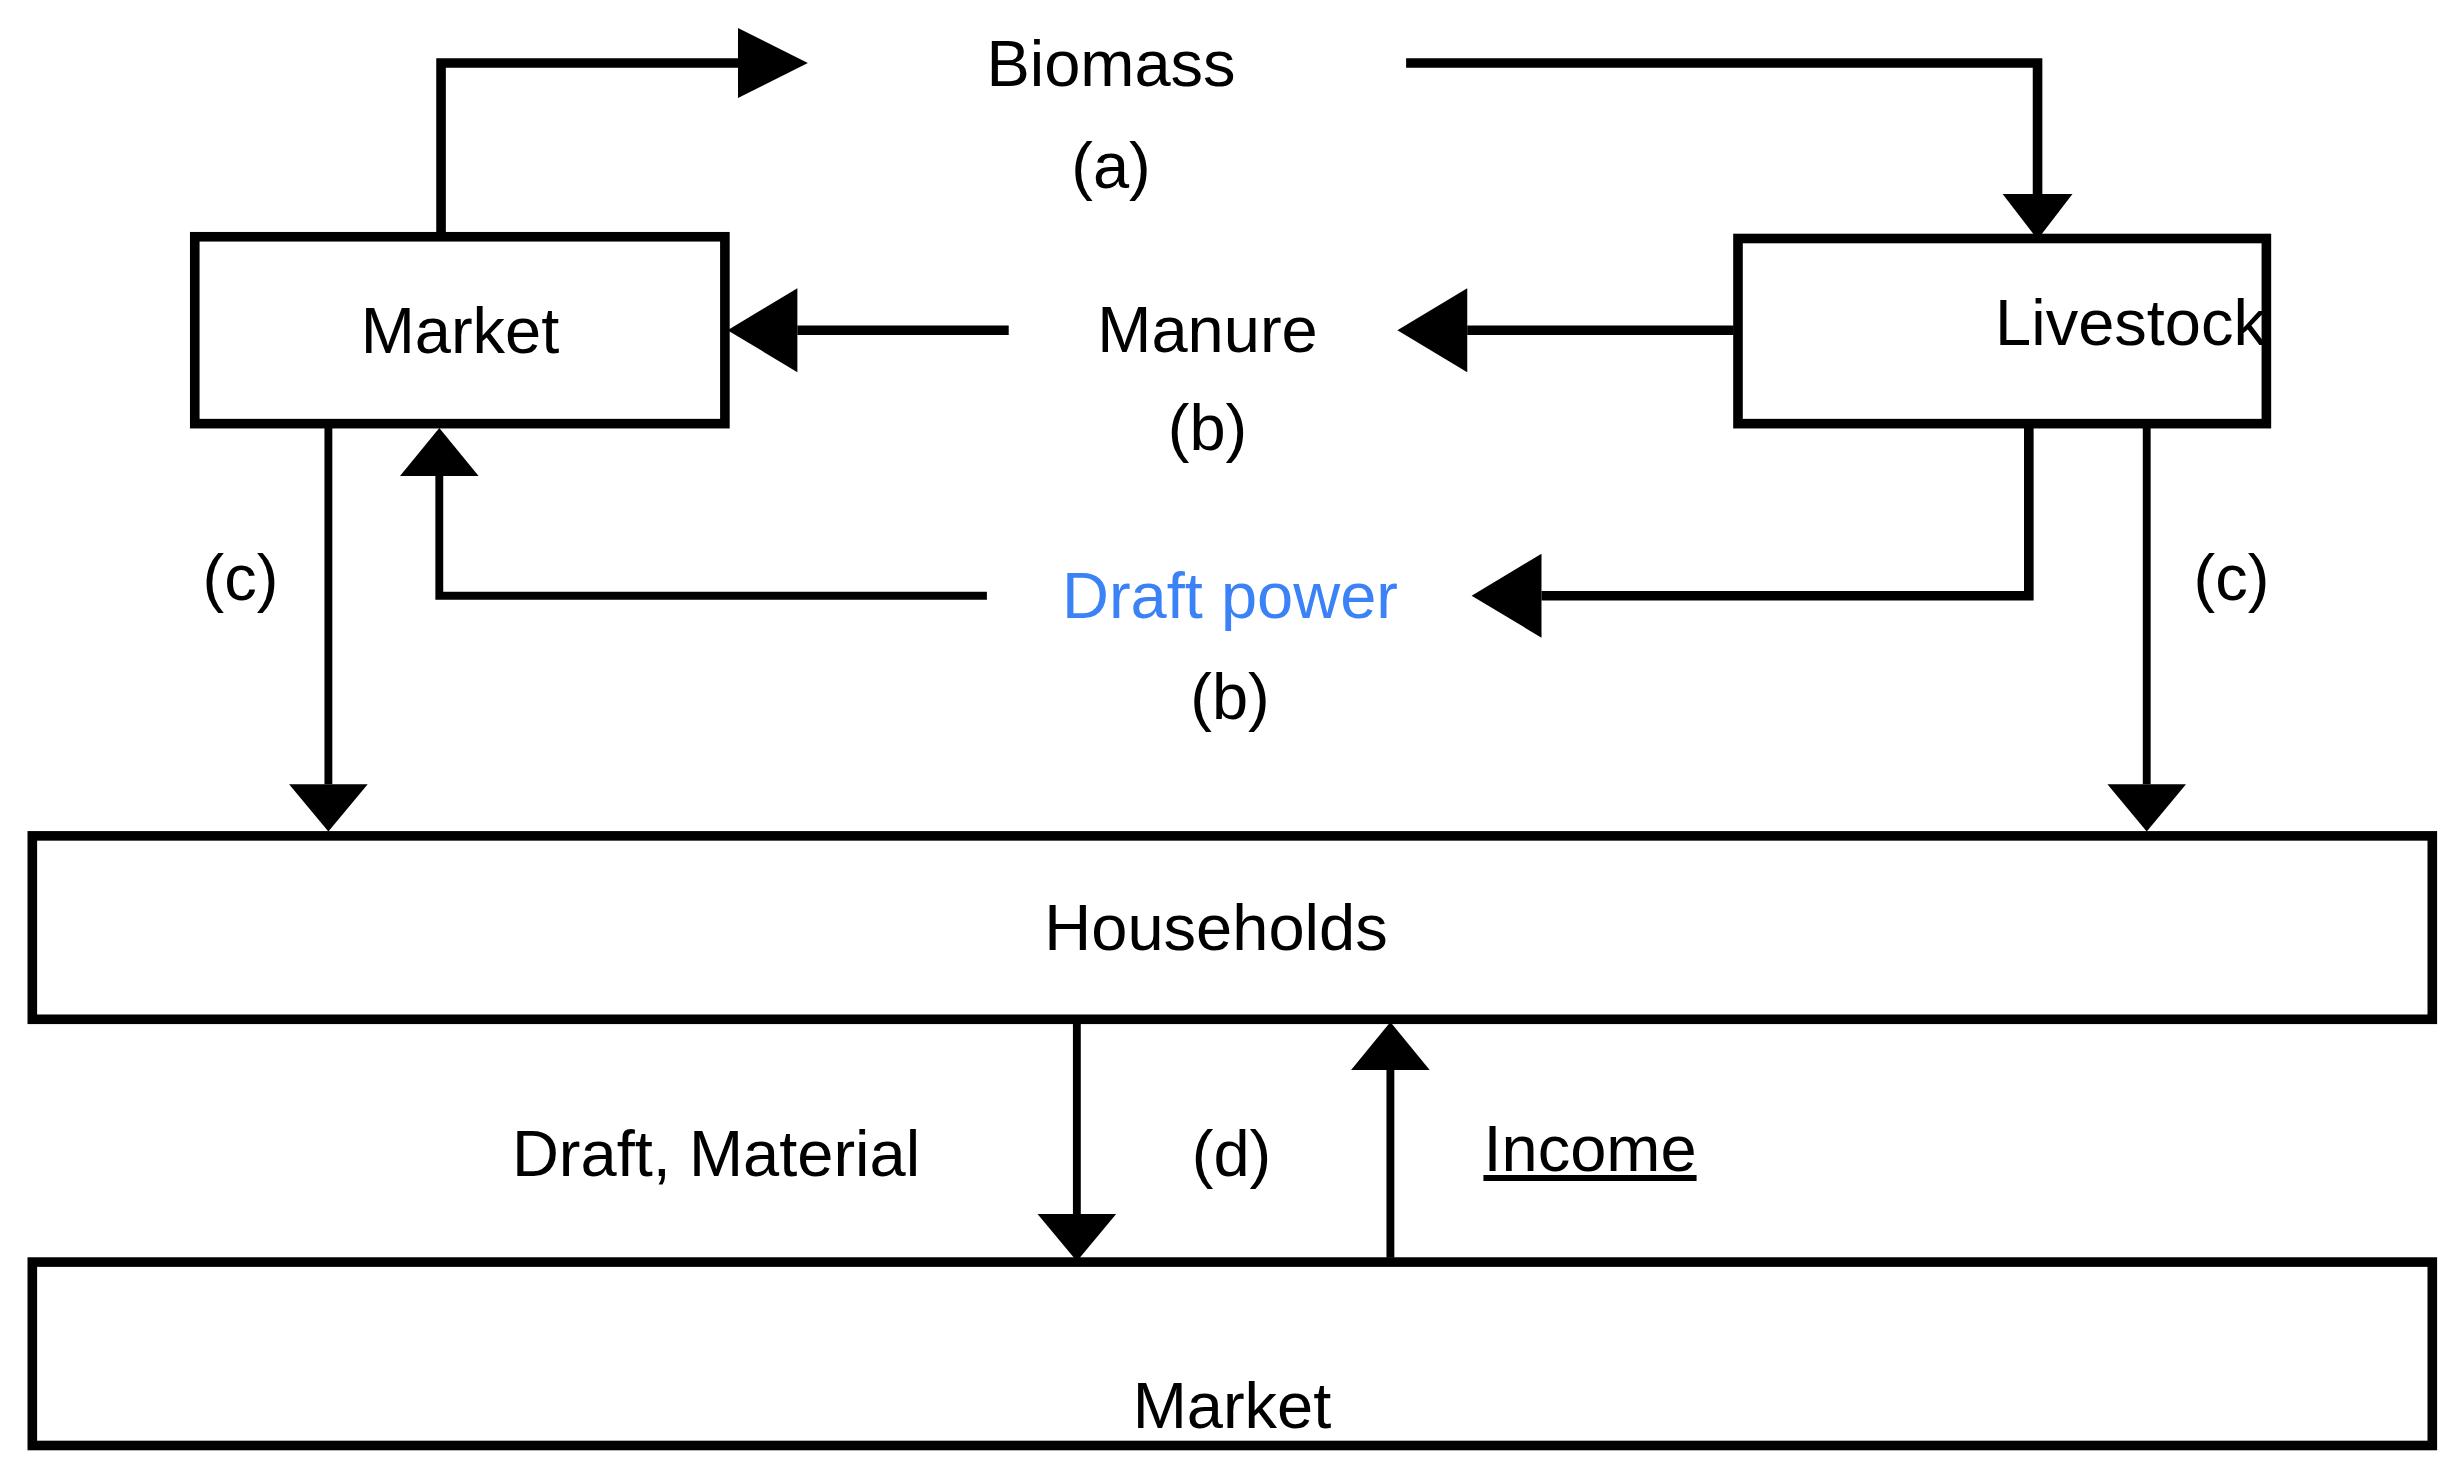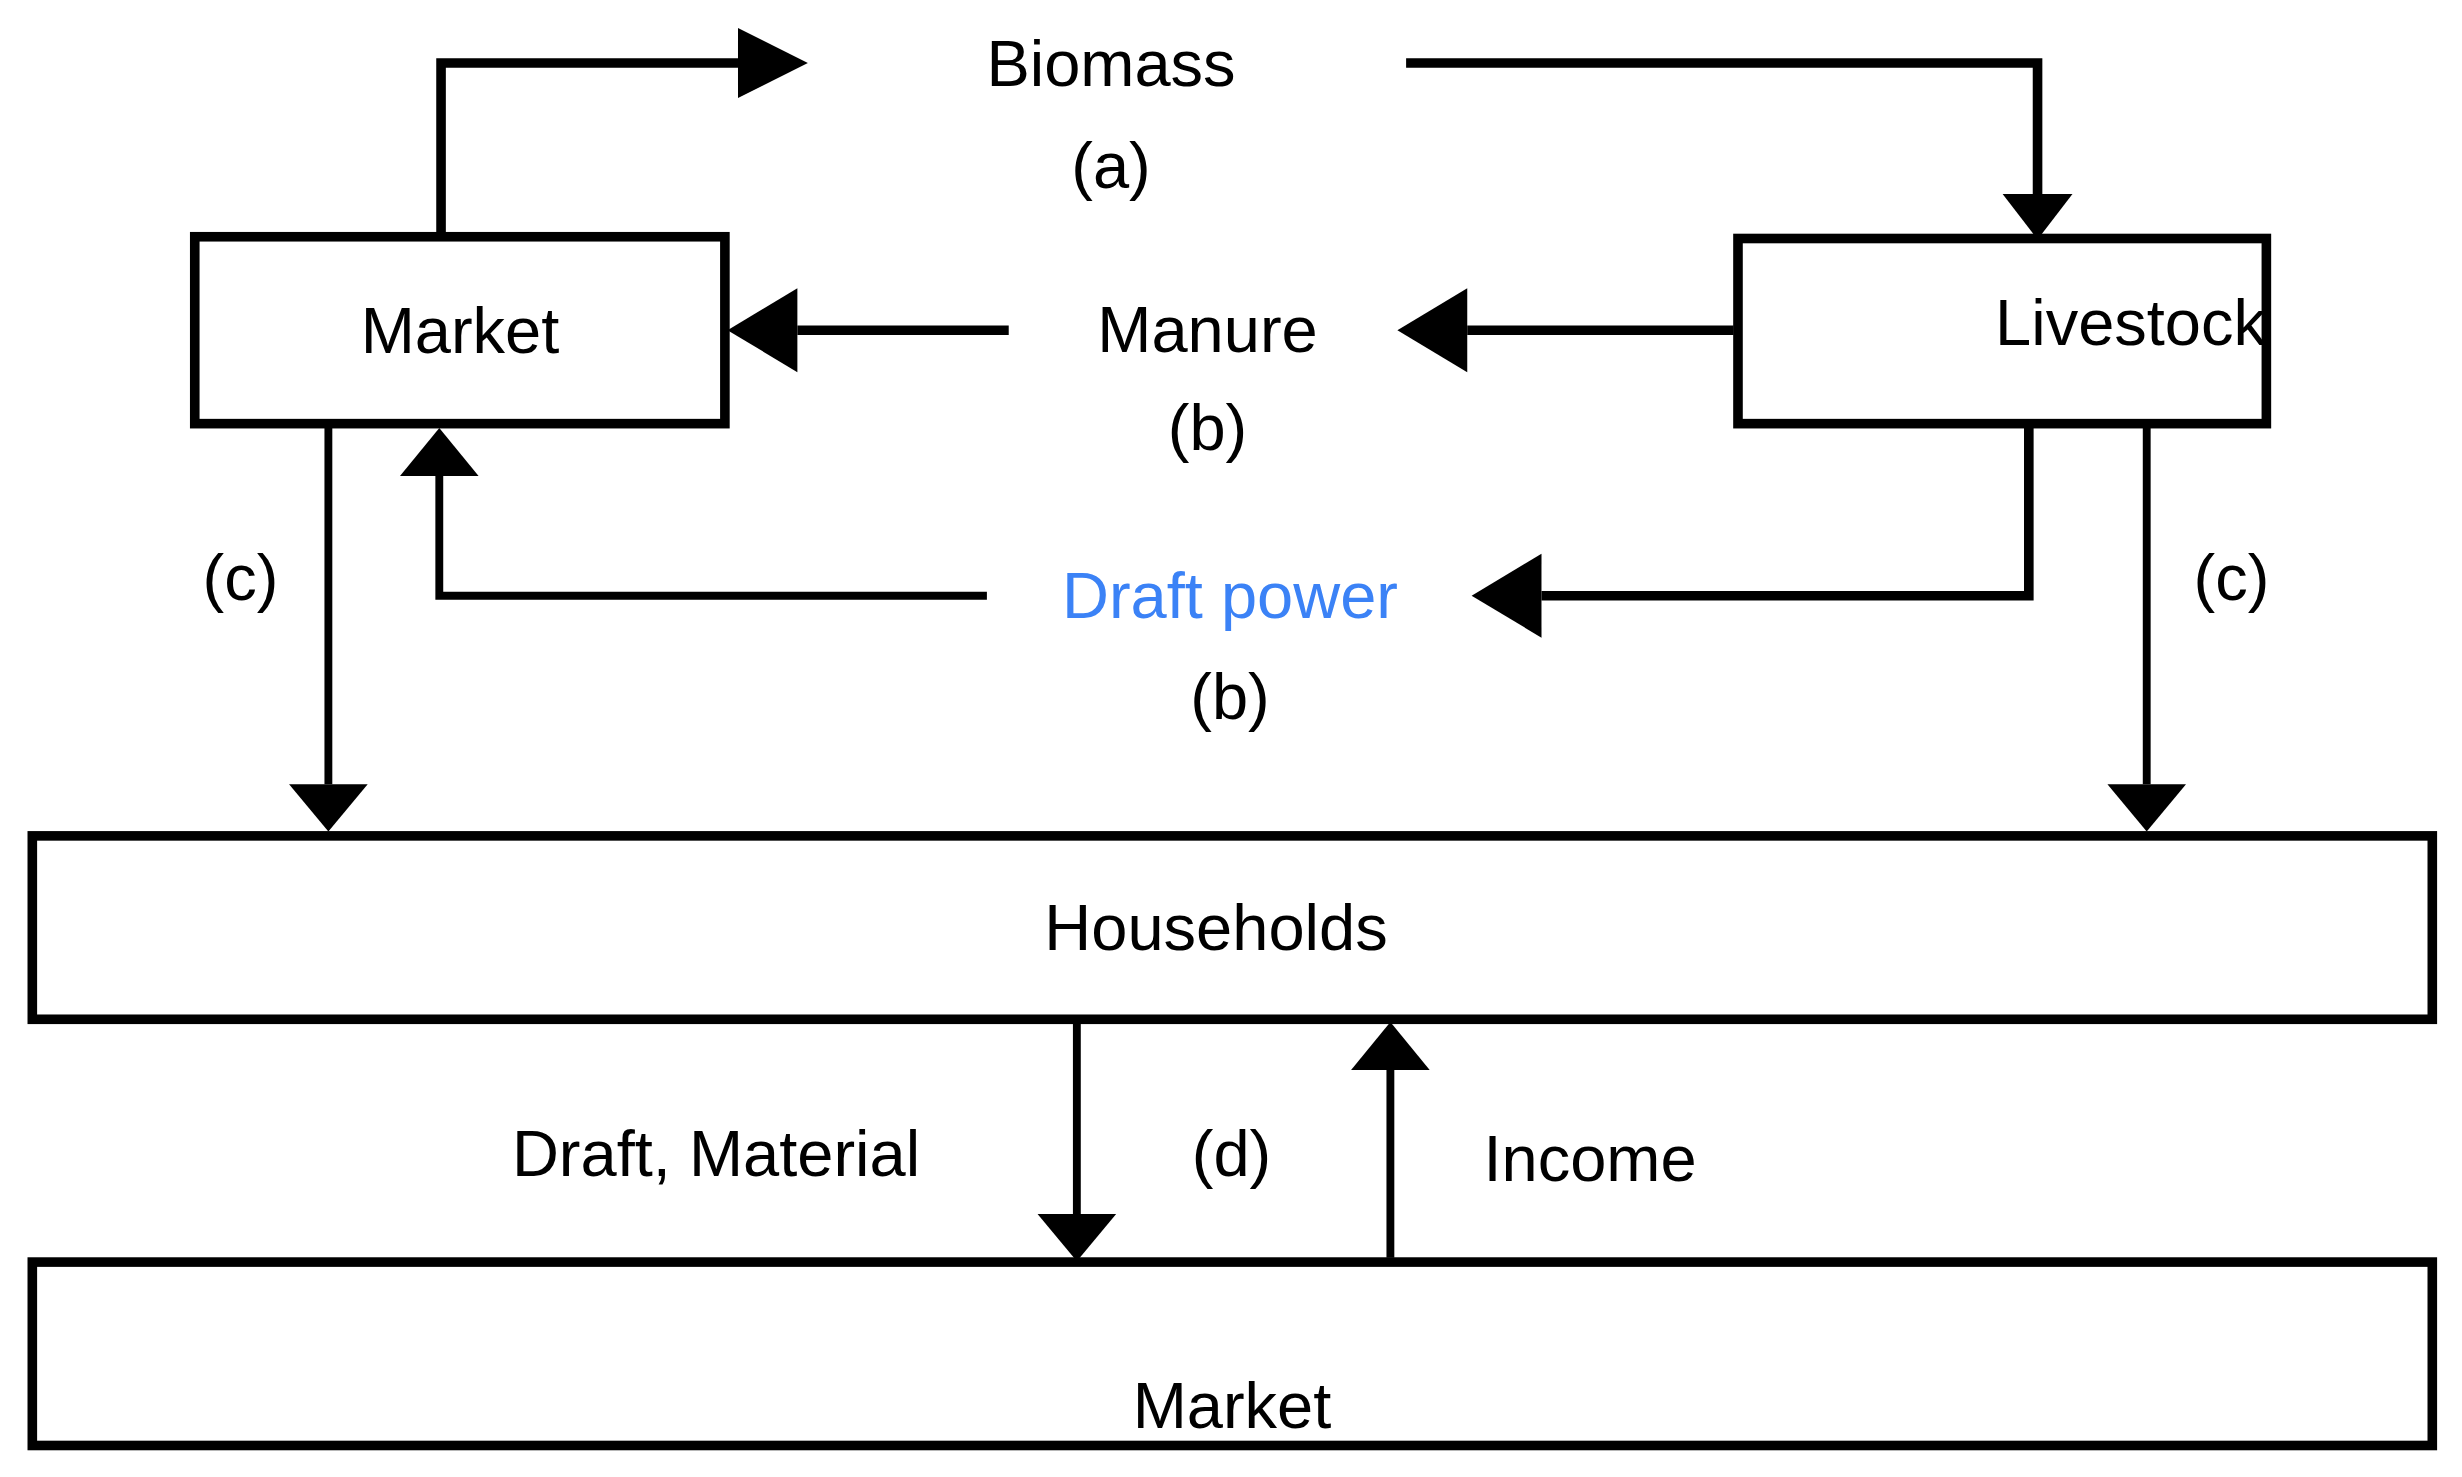--- a/index.html
+++ b/index.html
@@ -157,18 +157,18 @@
   </div>
 
   <div class="txt" style="position:absolute; left:454px; top:1121px; width:524px; height:65px; display:flex; align-items:center; justify-content:center; font-size:65px; color:#000;">
     <span>Draft, Material</span>
   </div>
 
   <div class="txt" style="position:absolute; left:1144px; top:1121px; width:175px; height:65px; display:flex; align-items:center; justify-content:center; font-size:65px; color:#000;">
     <span>(d)</span>
   </div>
 
-  <div class="txt" style="position:absolute; left:1437px; top:1121px; width:306px; height:65px; display:flex; align-items:flex-start; justify-content:center; font-size:65px; color:#000;">
+  <div class="txt" style="position:absolute; left:1437px; top:1121px; width:306px; height:65px; display:flex; align-items:flex-end; justify-content:center; font-size:65px; color:#000;text-decoration:underline;">
     <span>Income</span>
   </div>
 
 </div>
 
 
 </body></html>

